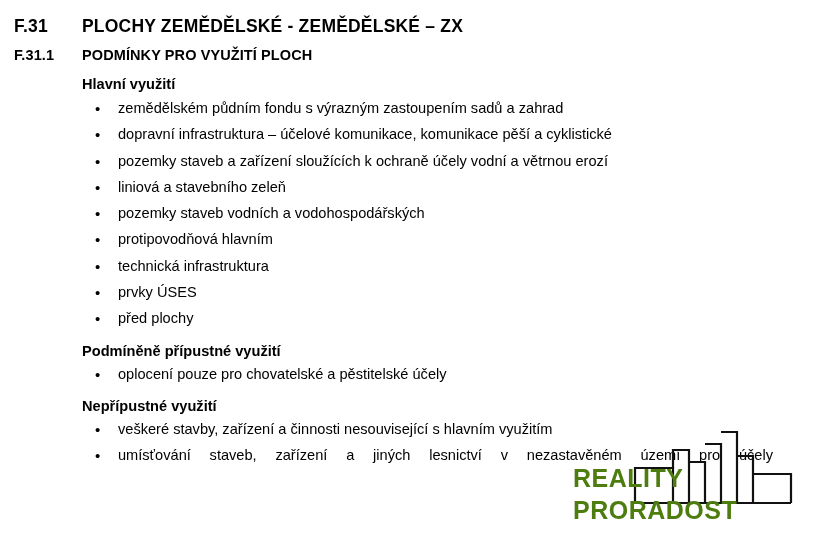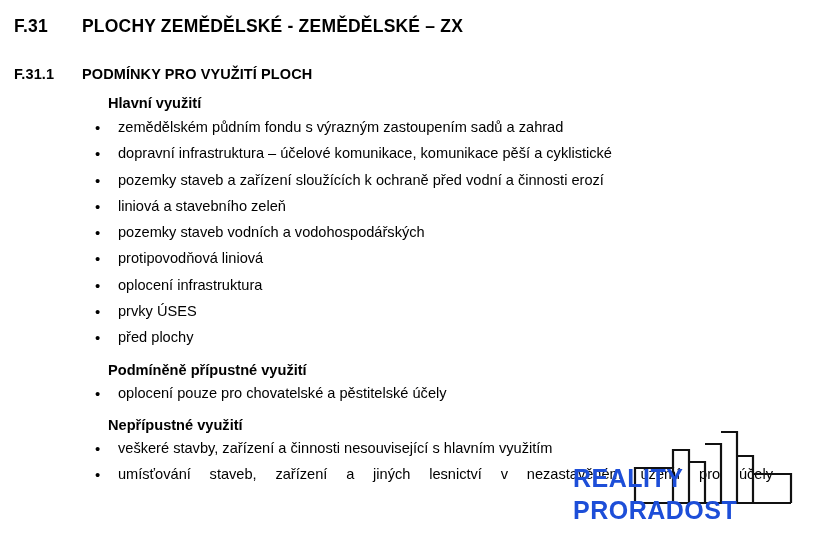--- a/index.html
+++ b/index.html
@@ -36,21 +36,21 @@
     flex: 0 0 68px;
   }
   .h1-text {
     font-size: 17.5px;
     font-weight: bold;
     letter-spacing: 0.2px;
   }
   .h2-row {
     display: flex;
     align-items: flex-end;
-    margin-top: 29px;
+    margin-top: 10px;
   }
   .h2-num {
     font-size: 14.5px;
     font-weight: bold;
     width: 68px;
     flex: 0 0 68px;
     letter-spacing: 0.1px;
   }
   .h2-text {
     font-size: 14.5px;
@@ -59,21 +59,20 @@
   }
   
   .section {
     margin-left: 68px;
   }
   .sec-title {
     font-size: 14.6px;
     font-weight: bold;
     margin-top: 13px;
     margin-bottom: 2px;
-    margin-left: 26px;
   }
   ul.items {
     list-style: none;
     margin: 0;
     padding: 0;
   }
   ul.items li {
     display: flex;
     align-items: flex-start;
     margin-top: 5px;
@@ -110,21 +109,21 @@
     width: 250px;
     height: 120px;
     pointer-events: none;
   }
   .wm-text {
     position: absolute;
     left: 14px;
     bottom: 30px;
     font-size: 25px;
     font-weight: bold;
-    color: #1d4ed8;
+    color: #4d7c0f;
     letter-spacing: 0.5px;
     line-height: 1.0;
   }
   .wm-text .l2 {
     display: block;
     margin-top: 7px;
   }
   .wm-svg {
     position: absolute;
     right: 16px;
@@ -159,37 +158,37 @@
   </div>
 
   <div class="section">
     <ul class="items">
       <li>
         <span class="bullet">•</span>
         <span class="txt">dopravní infrastruktura – účelové komunikace, komunikace pěší a cyklistické</span>
       </li>
       <li>
         <span class="bullet">•</span>
-        <span class="txt">pozemky staveb a zařízení sloužících k ochraně před vodní a činnosti erozí</span>
+        <span class="txt">pozemky staveb a zařízení sloužících k ochraně účely vodní a větrnou erozí</span>
       </li>
       <li>
         <span class="bullet">•</span>
         <span class="txt">liniová a stavebního zeleň</span>
       </li>
       <li>
         <span class="bullet">•</span>
         <span class="txt">pozemky staveb vodních a vodohospodářských</span>
       </li>
       <li>
         <span class="bullet">•</span>
-        <span class="txt">protipovodňová liniová</span>
-      </li>
-      <li>
-        <span class="bullet">•</span>
-        <span class="txt">oplocení infrastruktura</span>
+        <span class="txt">protipovodňová hlavním</span>
+      </li>
+      <li>
+        <span class="bullet">•</span>
+        <span class="txt">technická infrastruktura</span>
       </li>
       <li>
         <span class="bullet">•</span>
         <span class="txt">prvky ÚSES</span>
       </li>
       <li>
         <span class="bullet">•</span>
         <span class="txt">před plochy</span>
       </li>
     </ul>

